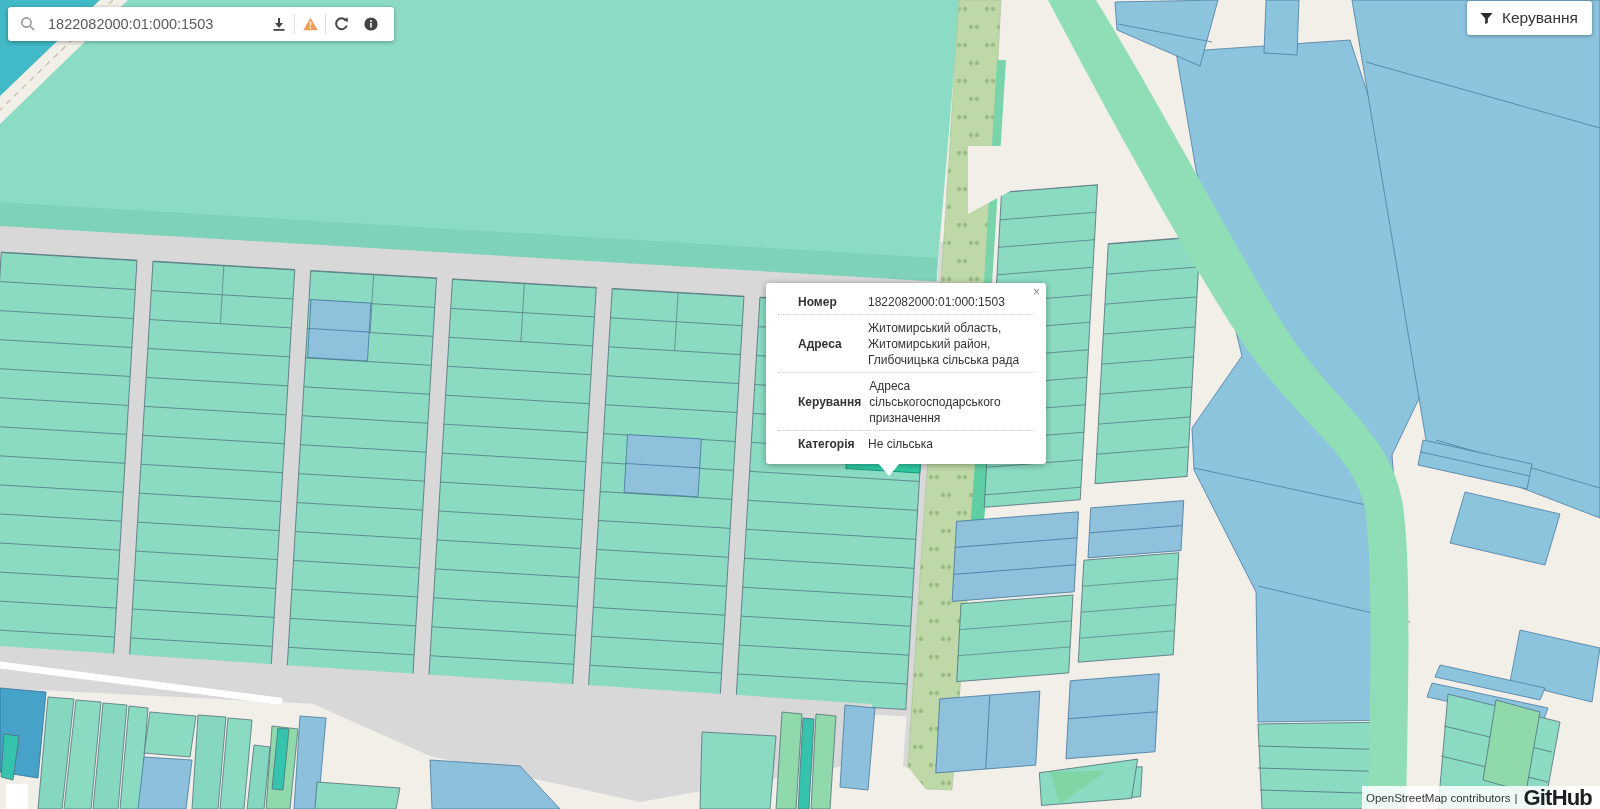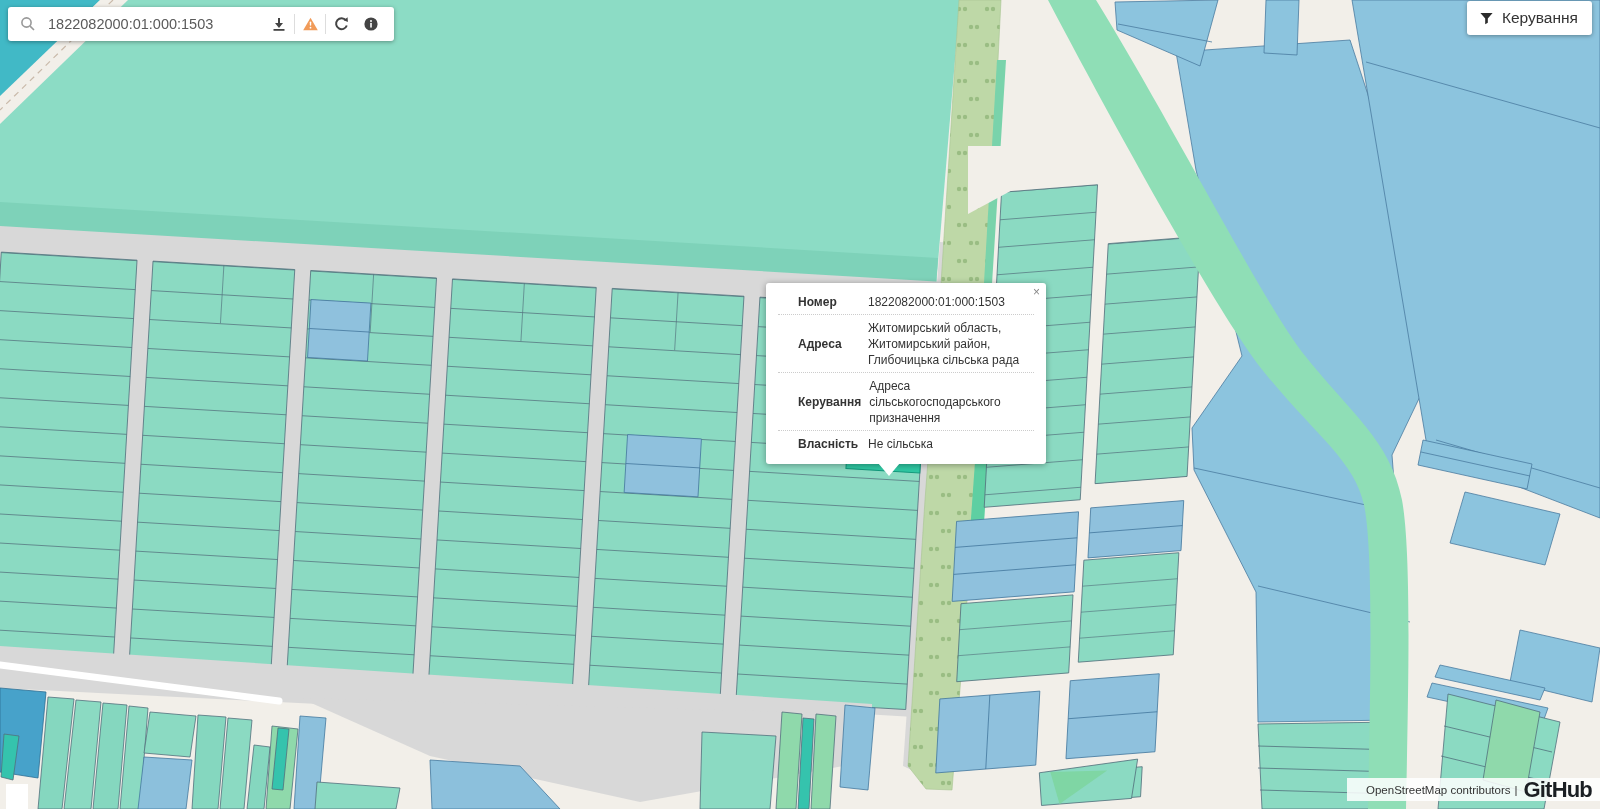--- a/index.html
+++ b/index.html
@@ -28,22 +28,22 @@
     box-shadow:0 1px 6px rgba(0,0,0,.35);z-index:15;padding:6px 12px 8px 12px;box-sizing:border-box;}
   .popup .close{position:absolute;right:6px;top:3px;font-size:12px;color:#888;cursor:pointer;line-height:12px;}
   .prow{display:flex;padding:5px 0 4px 0;font-size:12px;line-height:16px;color:#333;}
   .prow + .prow{border-top:1px dotted #ccc;align-items:center;}
   .prow .plabel{flex:0 0 62px;font-weight:bold;margin-right:8px;margin-left:20px;}
   .prow .pvalue{flex:1 1 auto;}
   .popup .tail{position:absolute;left:112px;bottom:-12px;width:0;height:0;
     border-left:11px solid transparent;border-right:11px solid transparent;border-top:13px solid #fff;}
 
   
-  .attrib{position:absolute;right:0;bottom:8px;height:23px;background:rgba(255,255,255,.85);
-    display:flex;align-items:center;padding:0 8px 0 19px;z-index:20;}
+  .attrib{position:absolute;right:0;bottom:0;height:23px;background:rgba(255,255,255,.85);
+    display:flex;align-items:center;padding:0 8px 0 4px;z-index:20;}
   .attrib .osm{font-size:11.5px;color:#333;}
   .attrib .pipe{font-size:11.5px;color:#333;margin:0 6px 0 4px;}
   .attrib .gh{font-size:22px;font-weight:bold;color:#1b1f23;letter-spacing:-0.8px;}
 </style>
 </head>
 <body>
 
 <div class="stage">
 
   <svg class="map" width="1600" height="809" viewBox="0 0 1600 809">
@@ -275,21 +275,21 @@
     </div>
     <div class="prow">
       <span class="plabel">Адреса</span>
       <span class="pvalue">Житомирський область, Житомирський район, Глибочицька сільська рада</span>
     </div>
     <div class="prow">
       <span class="plabel">Керування</span>
       <span class="pvalue">Адреса сільськогосподарського призначення</span>
     </div>
     <div class="prow">
-      <span class="plabel">Власність</span>
+      <span class="plabel">Категорія</span>
       <span class="pvalue">Не сільська</span>
     </div>
     <div class="tail"></div>
   </div>
 
   <div class="attrib">
     <span class="osm">OpenStreetMap contributors</span>
     <span class="pipe">|</span>
     <span class="gh">GitHub</span>
   </div>

